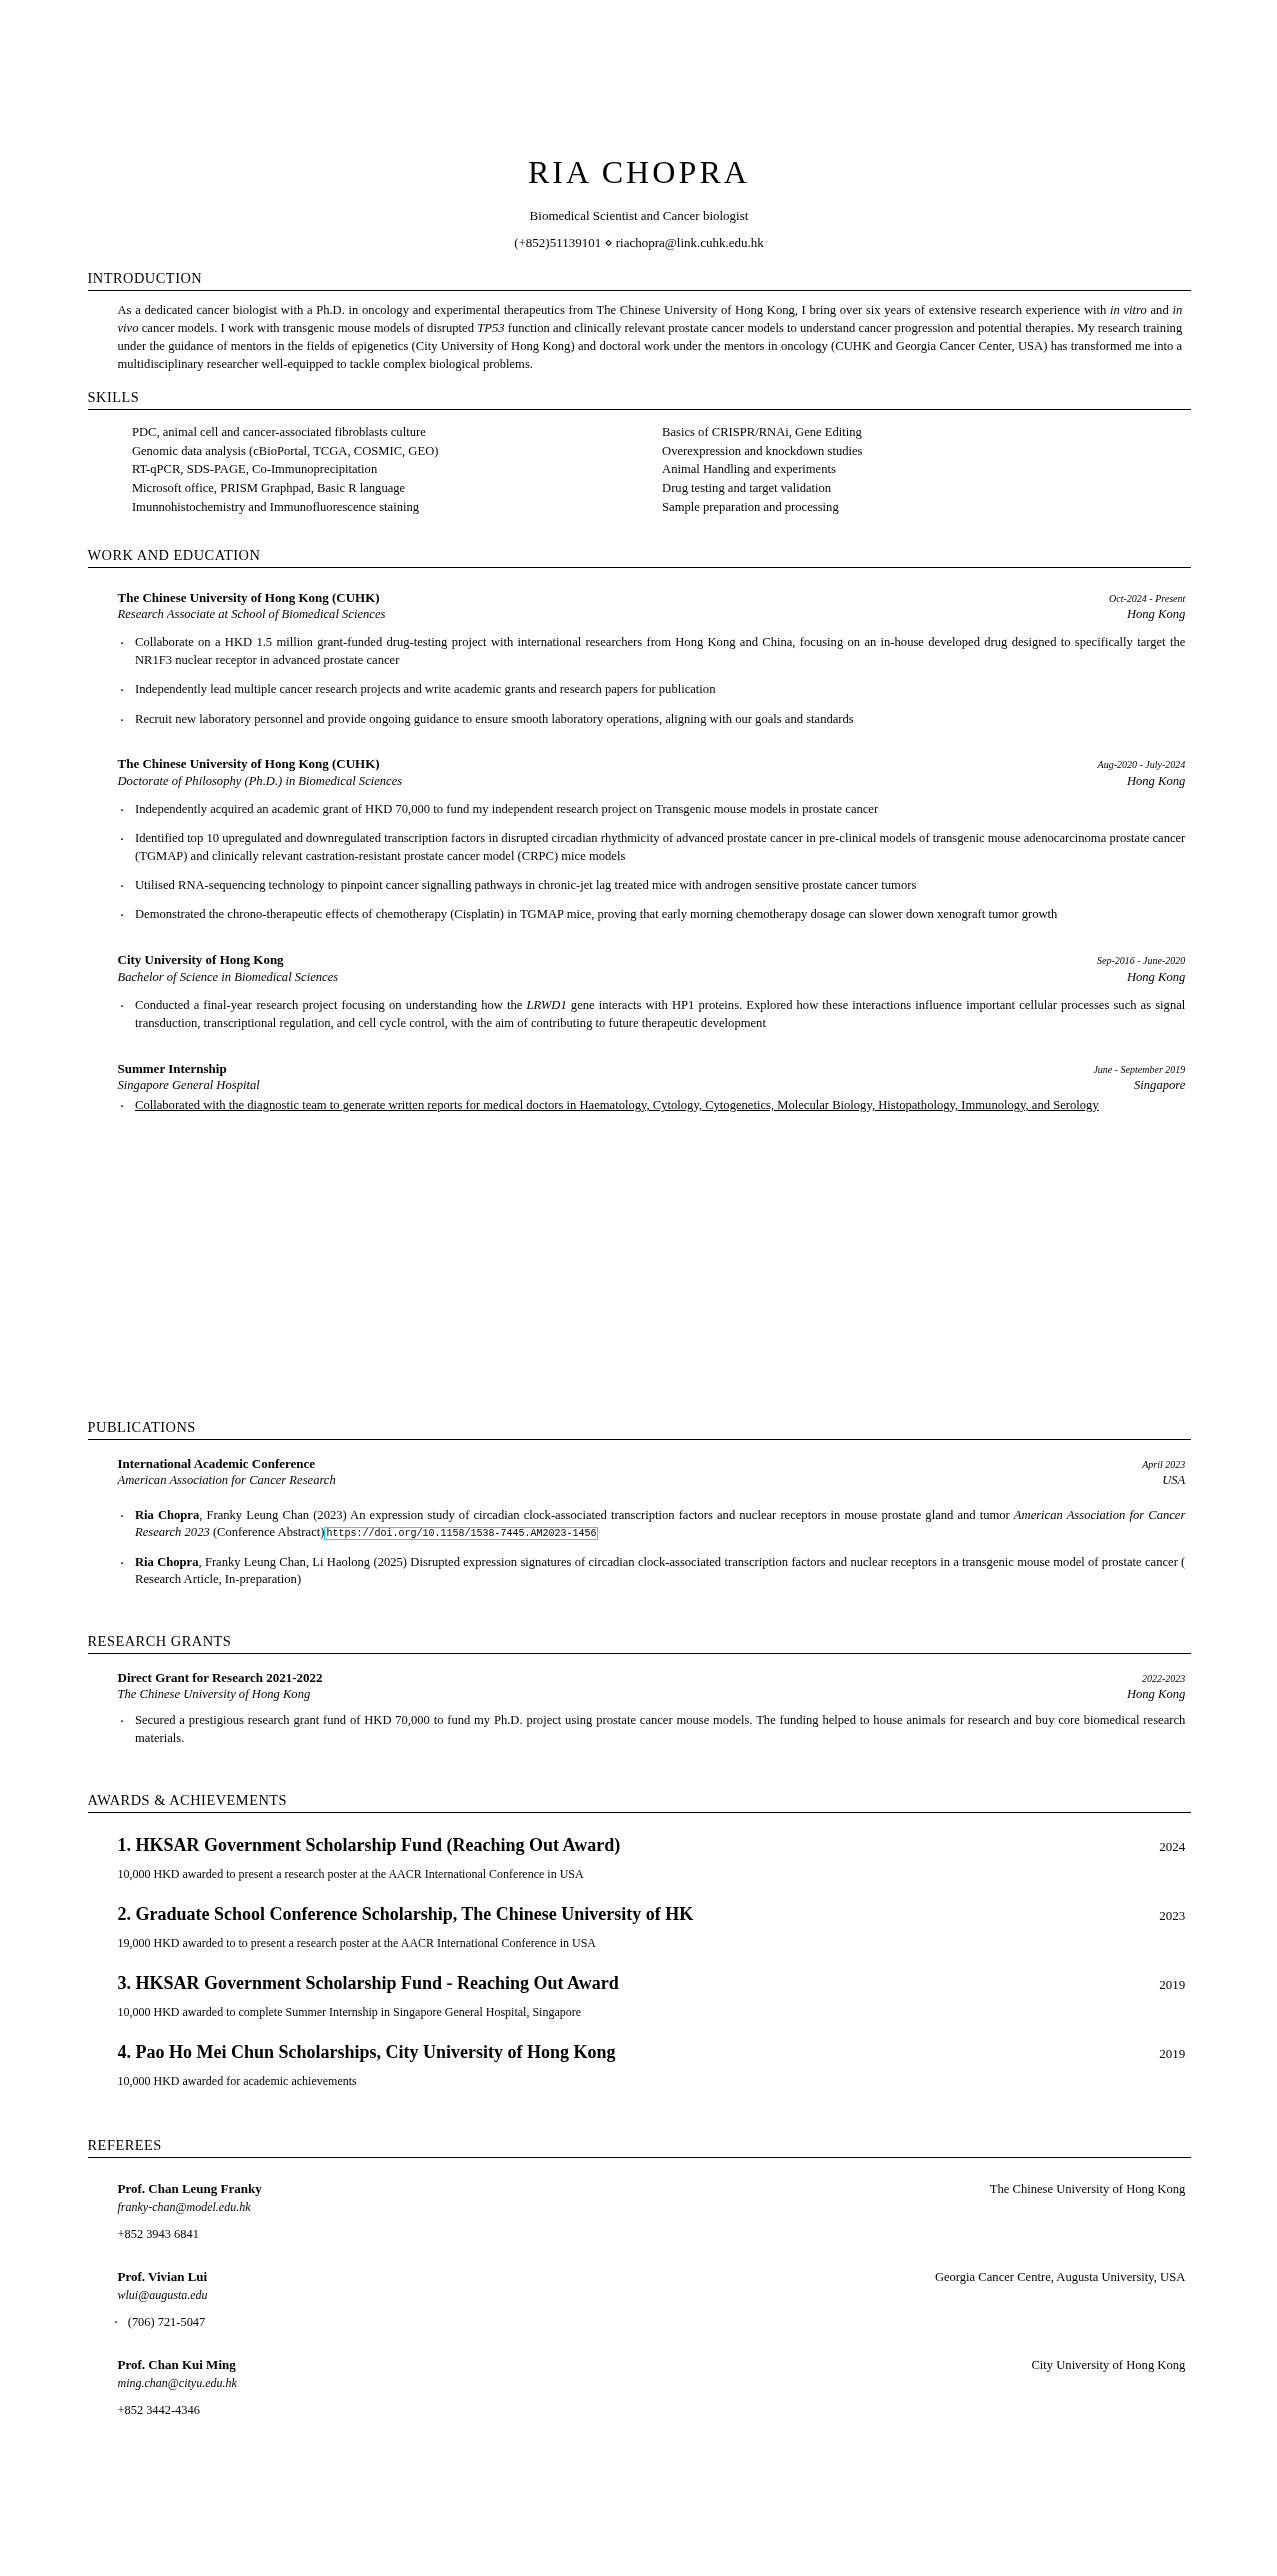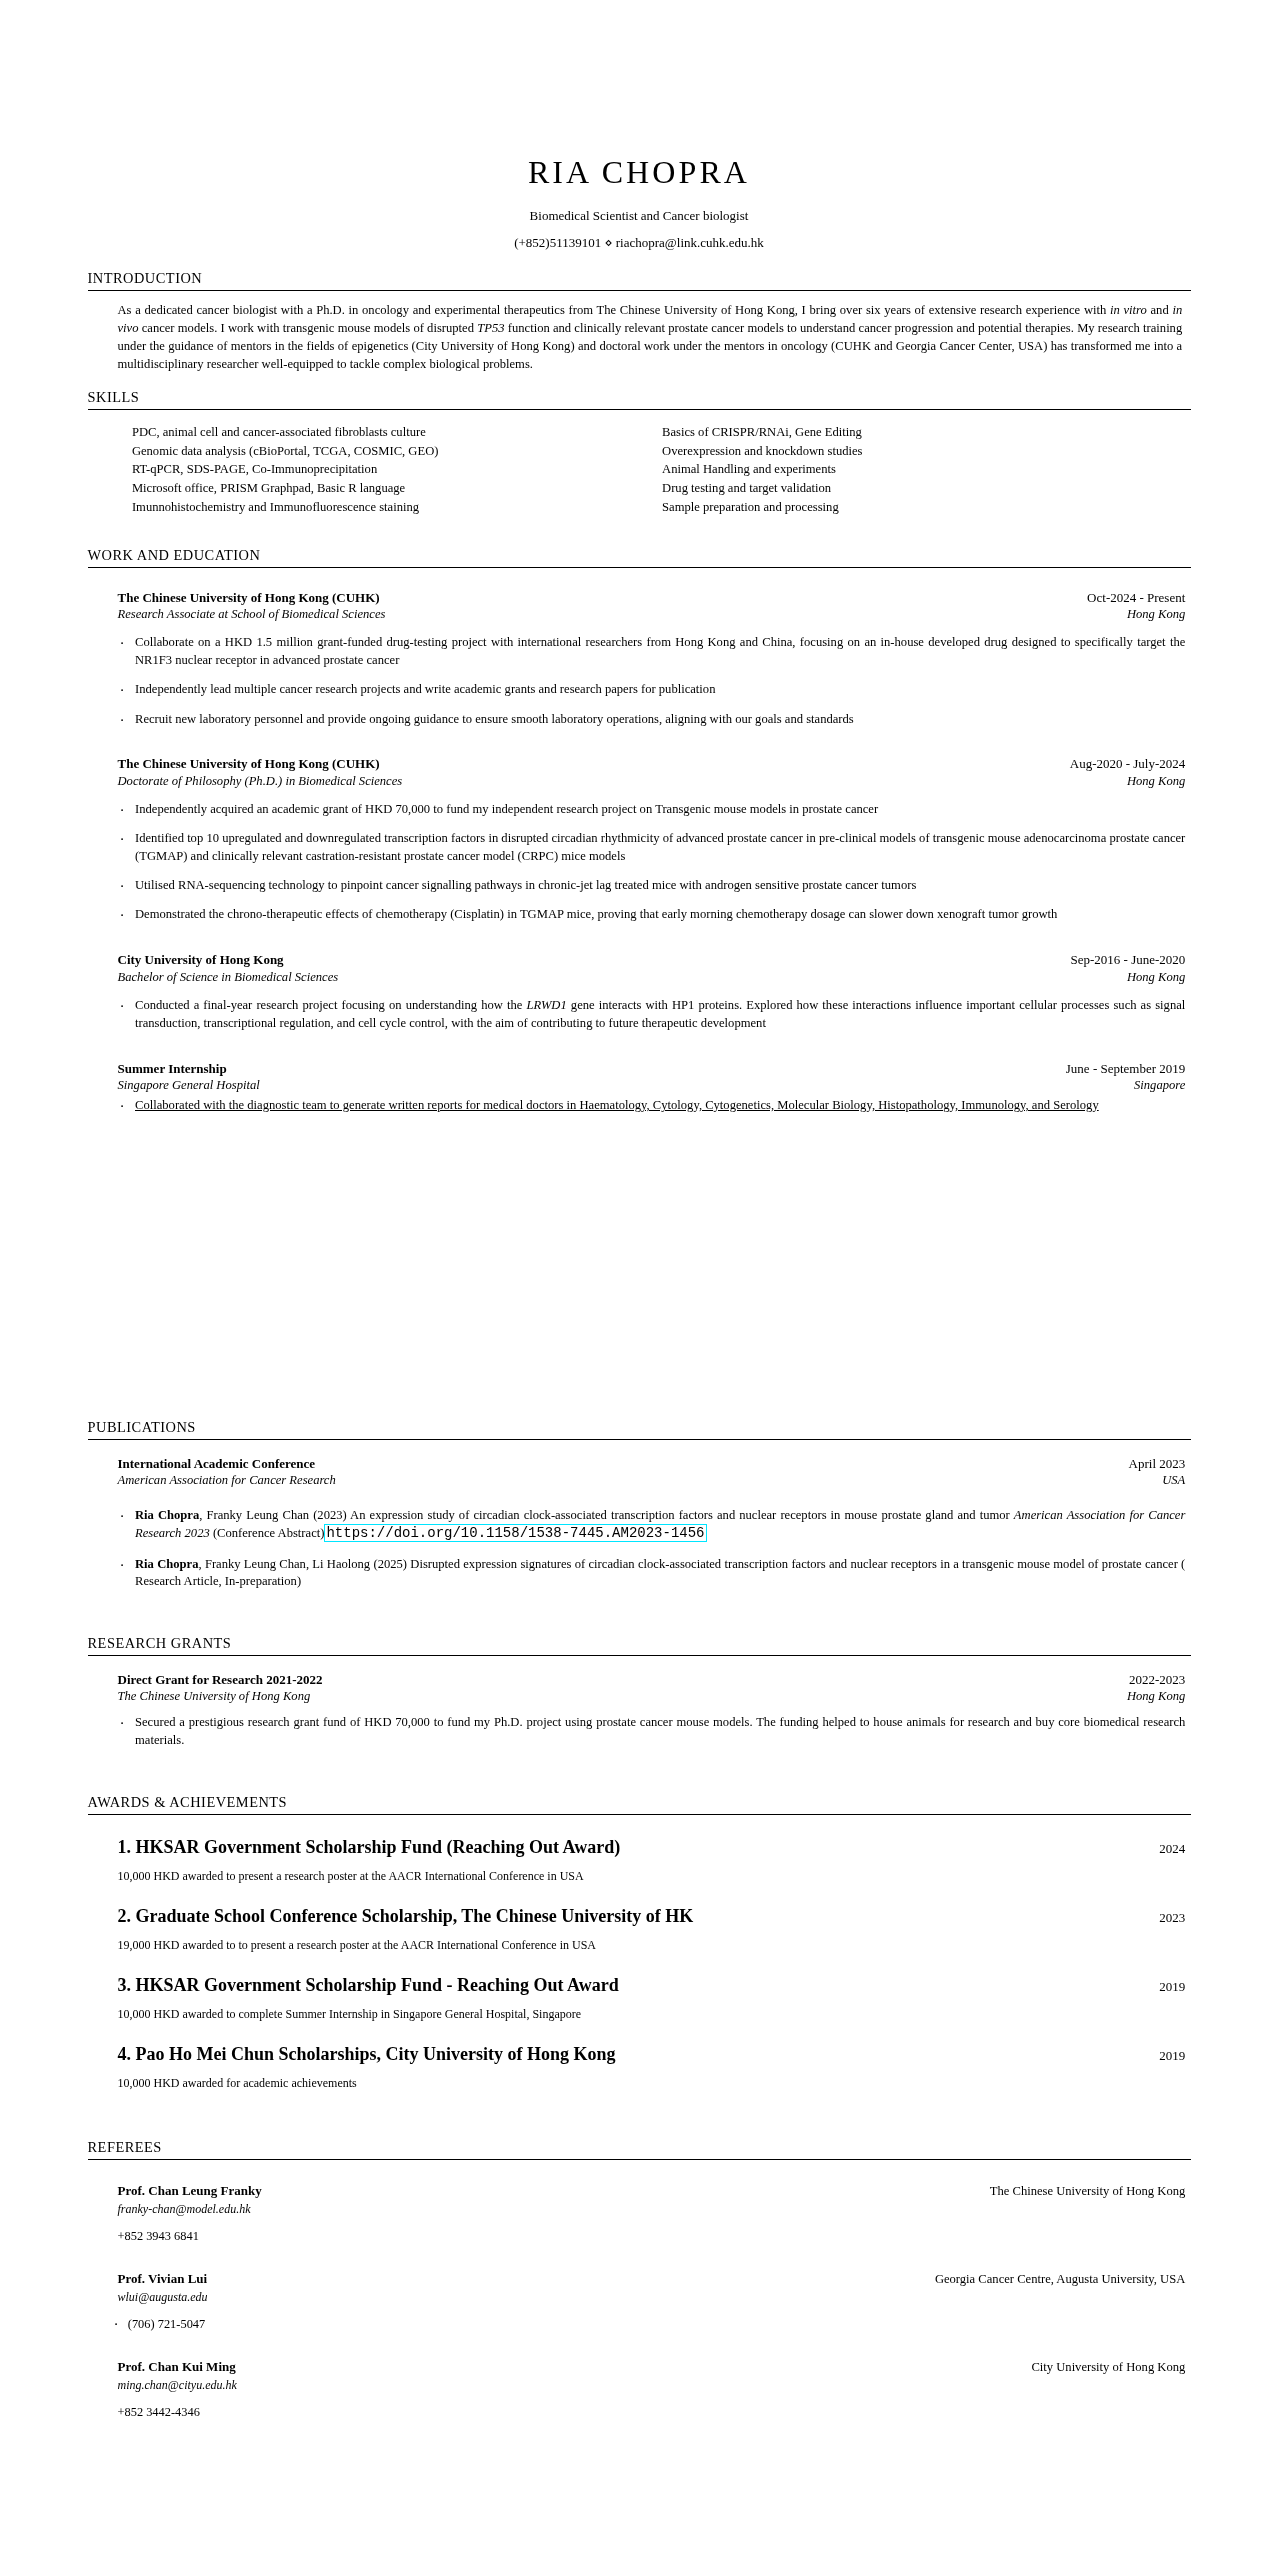--- a/index.html
+++ b/index.html
@@ -103,21 +103,22 @@
     display: flex;
     justify-content: space-between;
     align-items: baseline;
     line-height: 1.34;
   }
   .entry-title {
     font-size: 13px;
     font-weight: bold;
   }
   .entry-date {
-    font-size: 13px;
+    font-size: 10px;
+    font-style: italic;
     text-align: right;
     white-space: nowrap;
   }
   .entry-sub {
     font-size: 12.6px;
     font-style: italic;
   }
   .entry-loc {
     font-size: 12.6px;
     font-style: italic;
@@ -147,21 +148,21 @@
     top: -1px;
     font-size: 15.5px;
     line-height: 1.3;
   }
   ul.bullets > li i { font-style: italic; }
   .bold { font-weight: bold; }
 
   
   .doi-link {
     font-family: "Liberation Mono", "DejaVu Sans Mono", monospace;
-    font-size: 14px;
+    font-size: 10px;
     border: 1.5px solid #00e5ff;
     padding: 0 1px;
     white-space: nowrap;
     letter-spacing: 0px;
   }
 
   
   .award {
     margin-top: 21.6px;
   }

